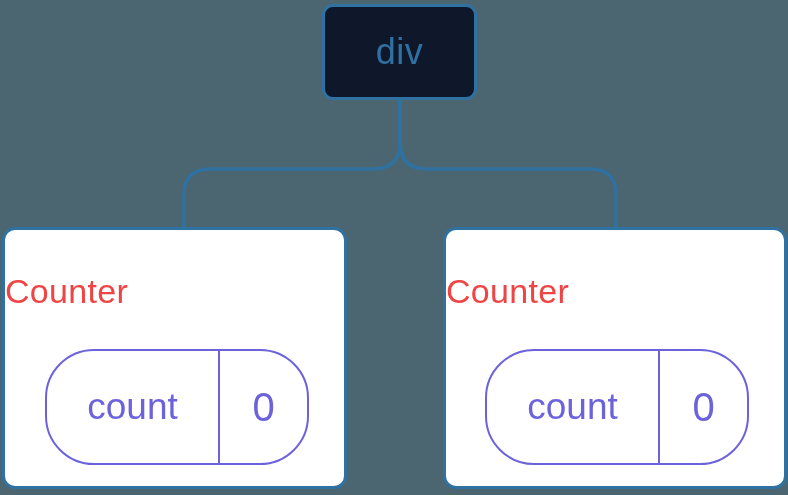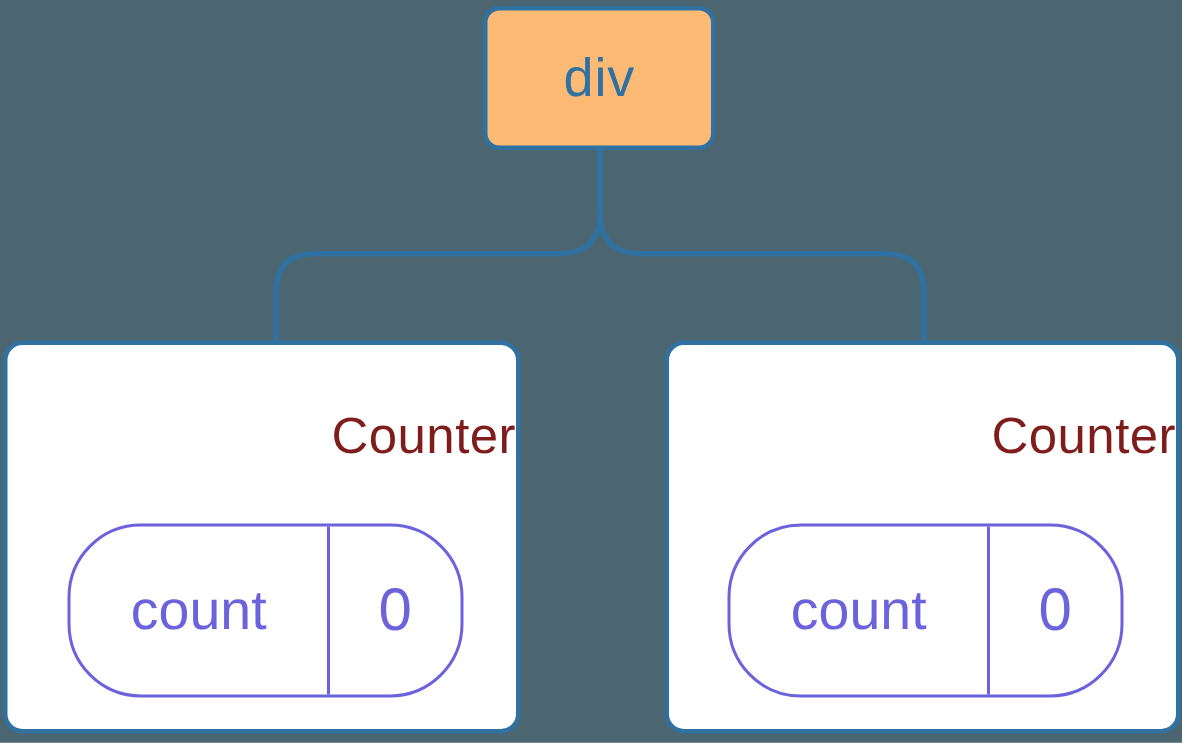--- a/index.html
+++ b/index.html
@@ -23,21 +23,21 @@
     top: 0;
     pointer-events: none;
   }
   .node-root {
     position: absolute;
     left: 322px;
     top: 4px;
     width: 155px;
     height: 96px;
     box-sizing: border-box;
-    background: #fdba74;
+    background: #0f172a;
     border: 3px solid #2f71a1;
     border-radius: 11px;
     display: flex;
     align-items: center;
     justify-content: center;
     font-size: 36px;
     color: #2f71a1;
     letter-spacing: 0.5px;
   }
   .card {
@@ -49,24 +49,24 @@
     border: 3px solid #2f71a1;
     border-radius: 13px;
   }
   .card-left  { left: 2px;   width: 345px; }
   .card-right { left: 443px; width: 344px; }
   .card-title {
     position: absolute;
     top: 42px;
     left: 0;
     right: 0;
-    text-align: right;
+    text-align: left;
     font-size: 34px;
     font-weight: 500;
-    color: #7f1d1d;
+    color: #ef4444;
     letter-spacing: 0.3px;
   }
   .state-pill {
     position: absolute;
     top: 119px;
     width: 264px;
     height: 116px;
     box-sizing: border-box;
     border: 2px solid #6c63dc;
     border-radius: 49px;

